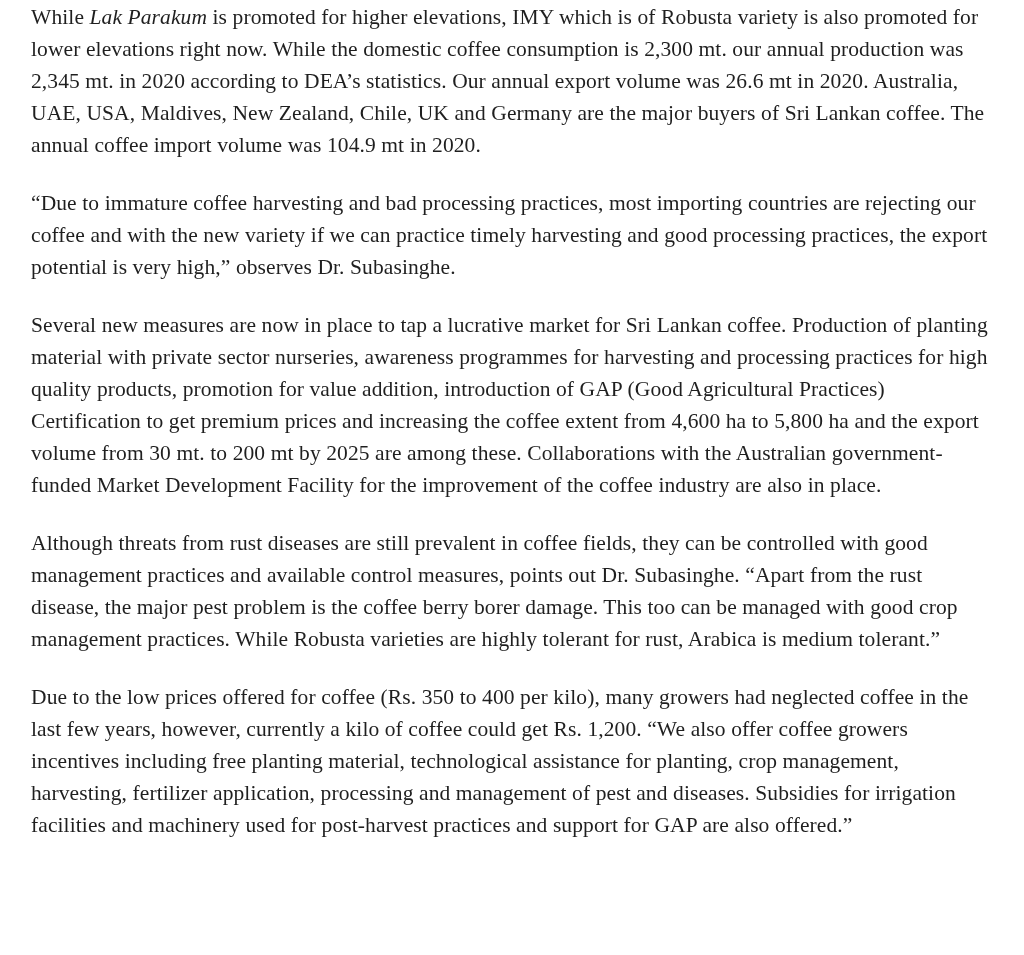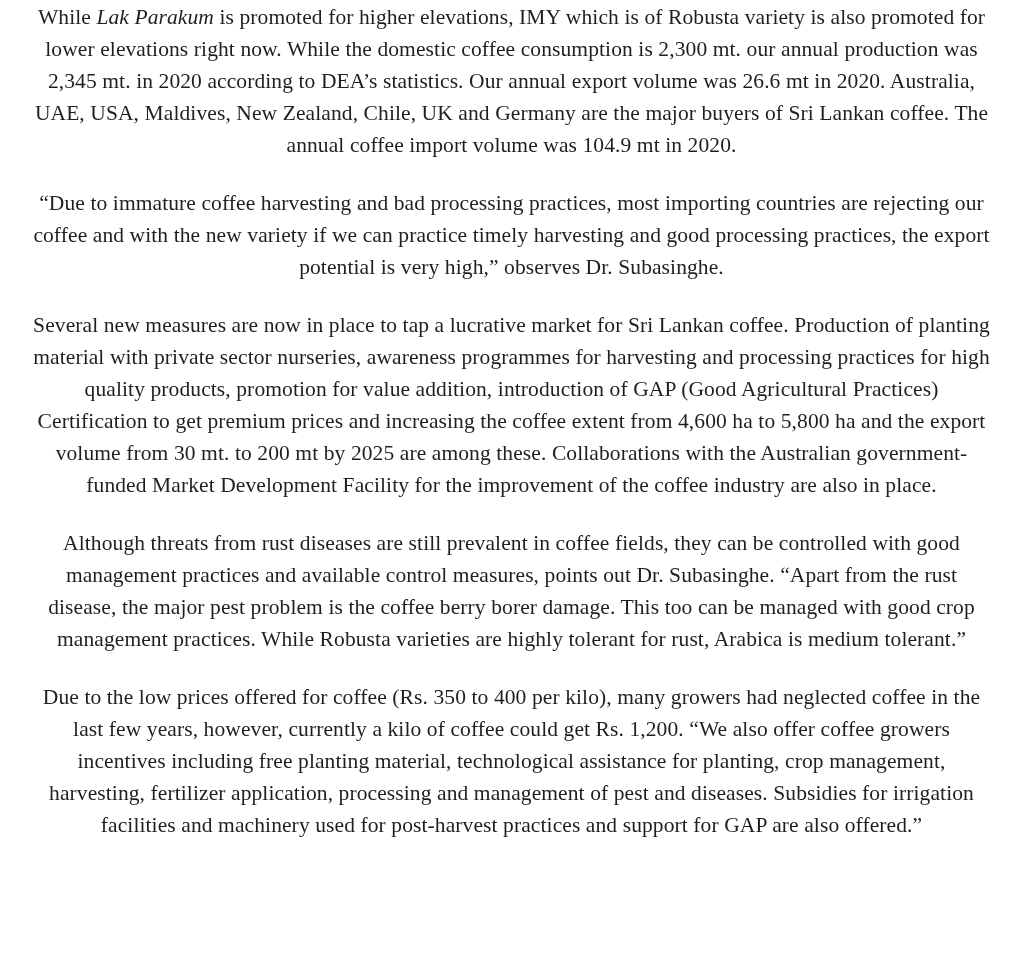--- a/index.html
+++ b/index.html
@@ -10,21 +10,21 @@
     width: 1024px;
     min-height: 955px;
     font-family: "Liberation Serif", "DejaVu Serif", serif;
     color: #1f1f1f;
     padding: 1px 32px 20px 31px;
   }
   .article p {
     font-size: 21.5px;
     line-height: 32px;
     margin: 0 0 26px 0;
-    text-align: center;
+    text-align: left;
     letter-spacing: 0.1px;
   }
   .article p:last-child { margin-bottom: 4px; }
   .article em { font-style: italic; }
 </style>
 </head>
 <body>
 
 <div class="article">
 

